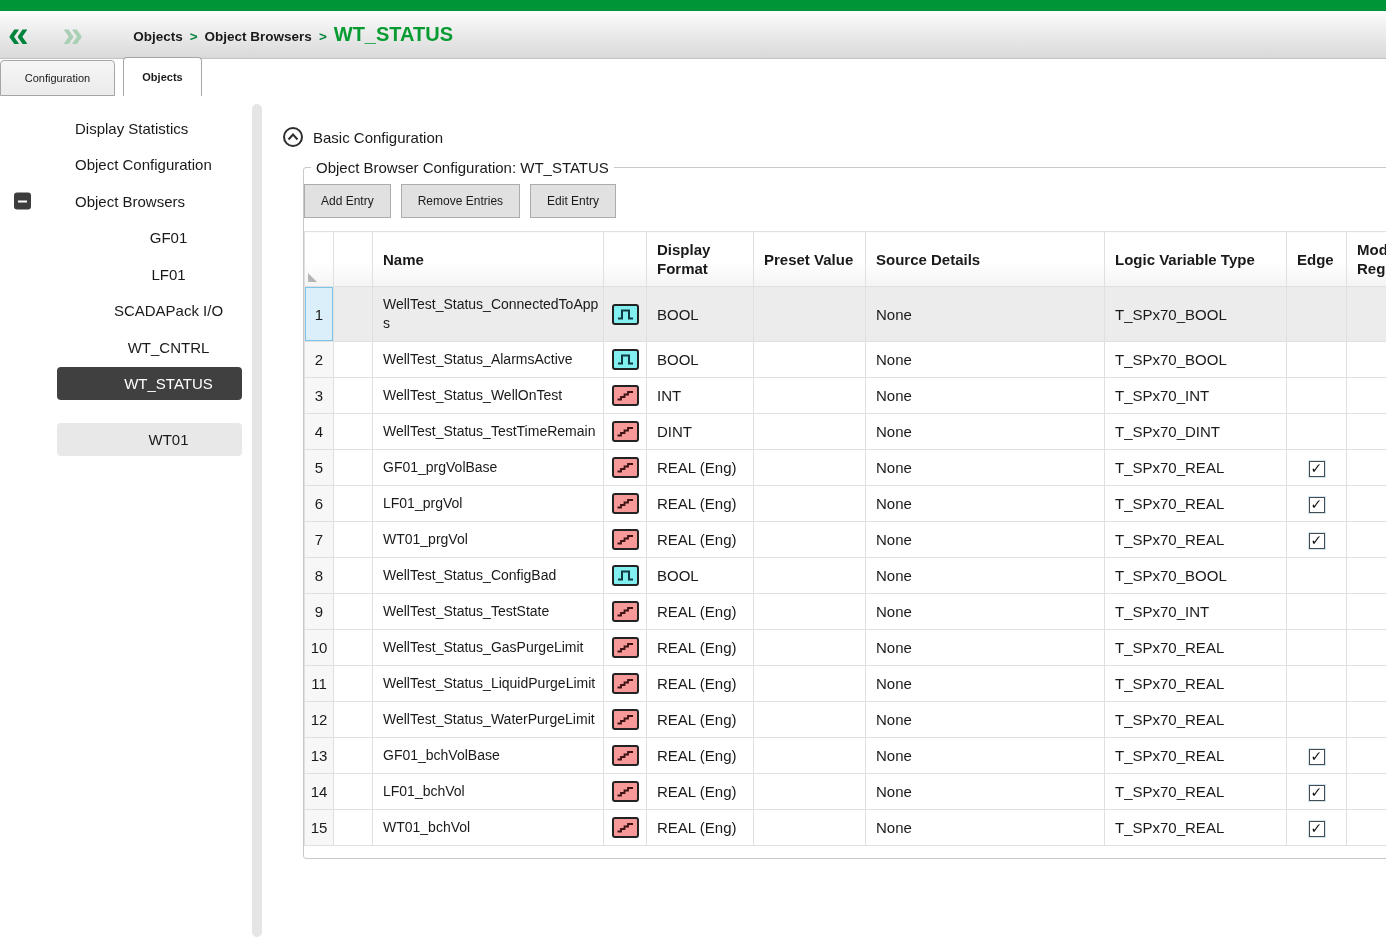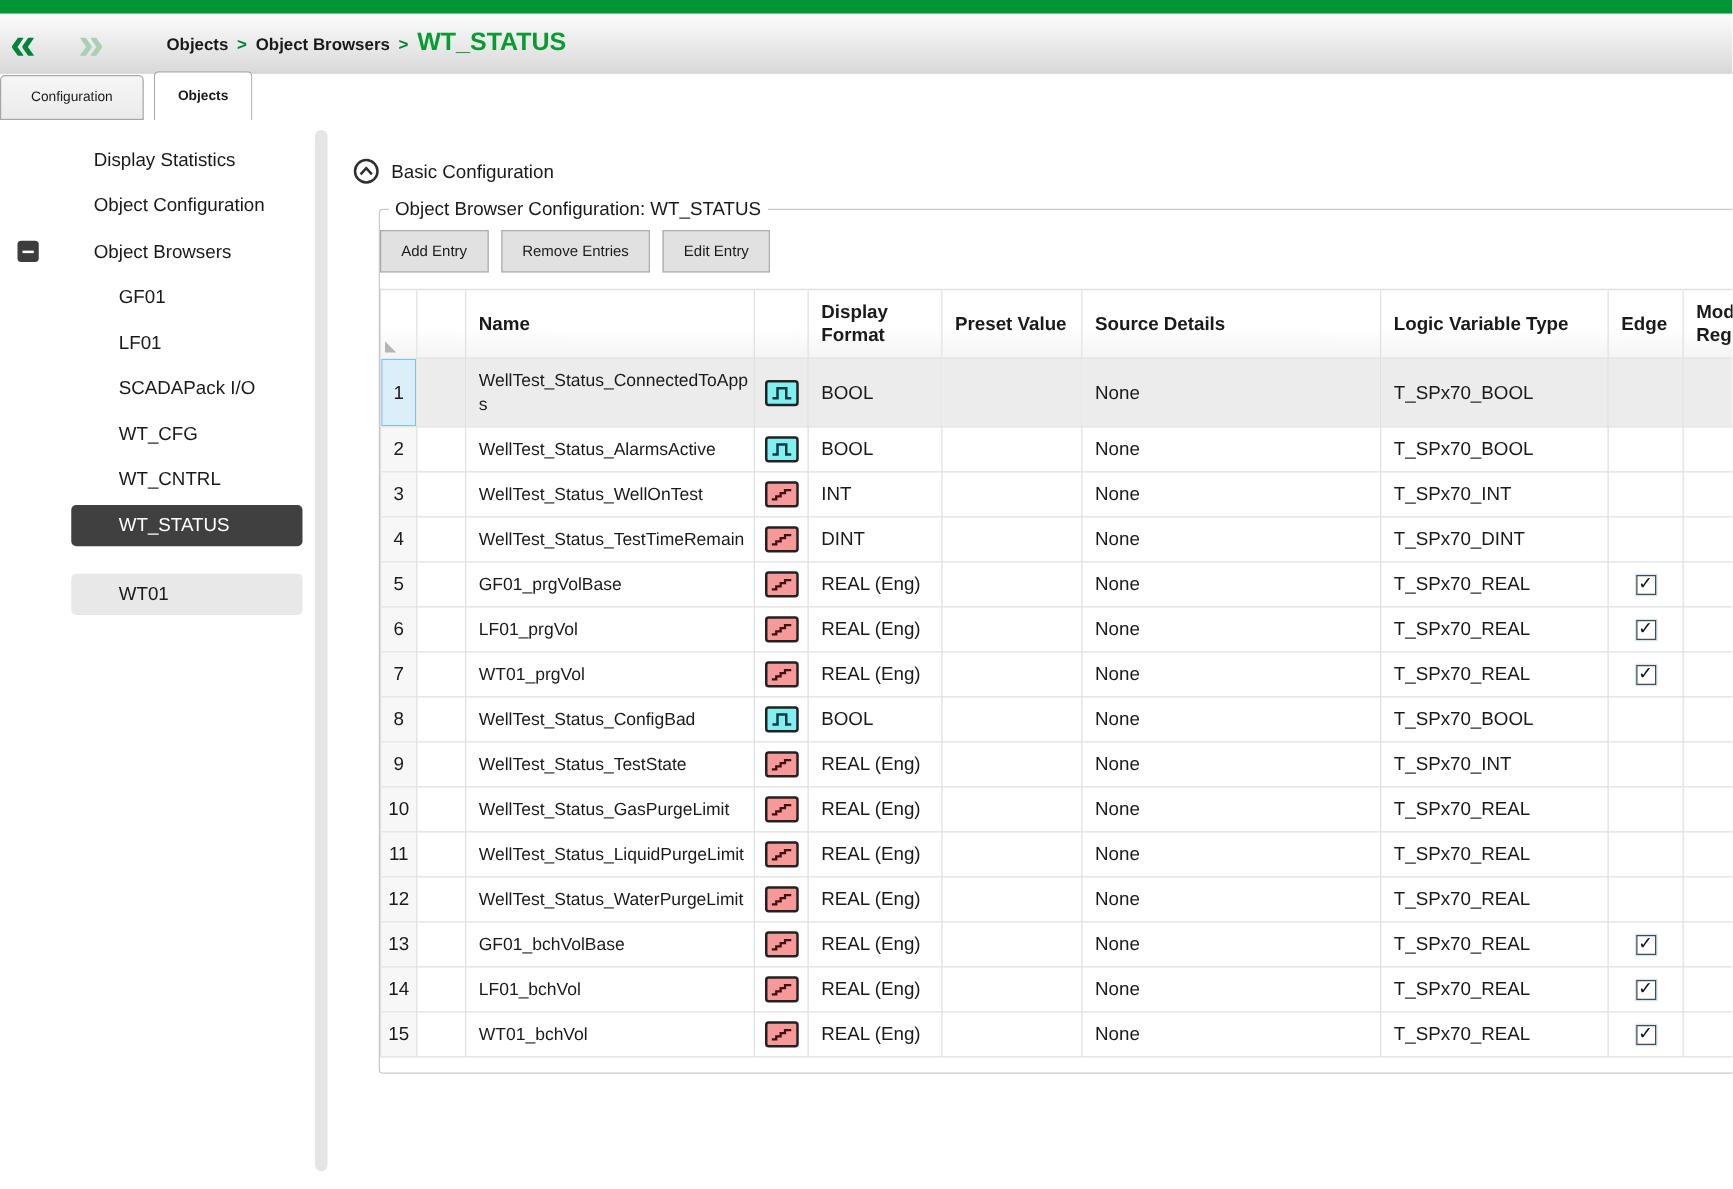--- a/index.html
+++ b/index.html
@@ -38,21 +38,21 @@
     font-size:11px;border:1px solid #a6a6a6;border-radius:4px 4px 0 0;cursor:default;}
   .tab-config{left:0;width:115px;height:36px;background:linear-gradient(#f6f6f6,#ebebeb);}
   .tab-objects{left:123px;width:79px;height:39px;}
   .tab.active{background:#fff;border-bottom:none;font-weight:bold;z-index:2;}
 
   
   .sidebar{position:absolute;left:0;top:100px;width:250px;height:851px;background:#fff;padding-top:10px;}
   .nav-item{position:relative;height:36.5px;display:flex;align-items:center;font-size:15px;cursor:default;}
   .nav-pill{display:flex;align-items:center;height:33px;margin-left:57px;width:185px;
     border-radius:4px;padding-left:18px;}
-  .nav-item.lv1 .nav-pill{padding-left:38px;}
+  .nav-item.lv1 .nav-pill{padding-left:38px;justify-content:center;}
   .nav-item.selected .nav-pill{background:#404040;color:#fff;}
   .nav-item.highlighted .nav-pill{background:#E8E8E8;margin-top:38px;}
   .expander{position:absolute;left:14px;top:50%;transform:translateY(-50%);
     width:17px;height:17px;background:#3D3D3D;border-radius:3px;
     display:flex;align-items:center;justify-content:center;}
   .expander .minus{width:9px;height:2px;background:#fff;}
   .v-scrollbar{position:absolute;left:252px;top:104px;width:10px;height:833px;
     background:#E5E5E5;border-radius:5px;}
 
   
@@ -154,26 +154,20 @@
   </div>
     <div class="nav-item lv1">
 
     <span class="nav-pill">
         <span>SCADAPack I/O</span>
       </span>
   </div>
     <div class="nav-item lv1">
 
     <span class="nav-pill">
-        <span>WT_CFG</span>
-      </span>
-  </div>
-    <div class="nav-item lv1">
-
-    <span class="nav-pill">
         <span>WT_CNTRL</span>
       </span>
   </div>
     <div class="nav-item lv1 selected">
 
     <span class="nav-pill">
         <span>WT_STATUS</span>
       </span>
   </div>
     <div class="nav-item lv1 highlighted">

